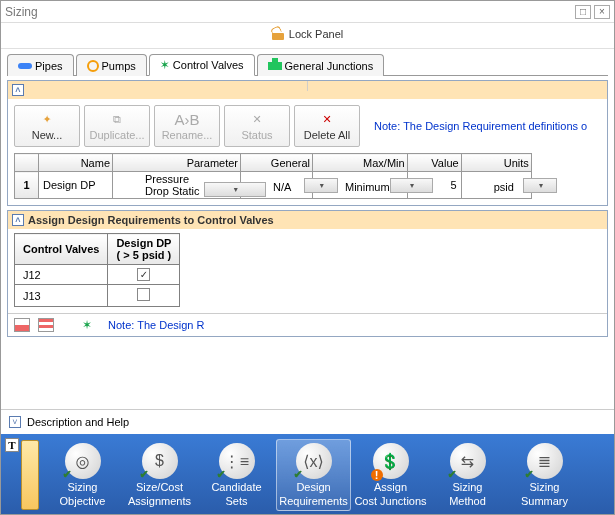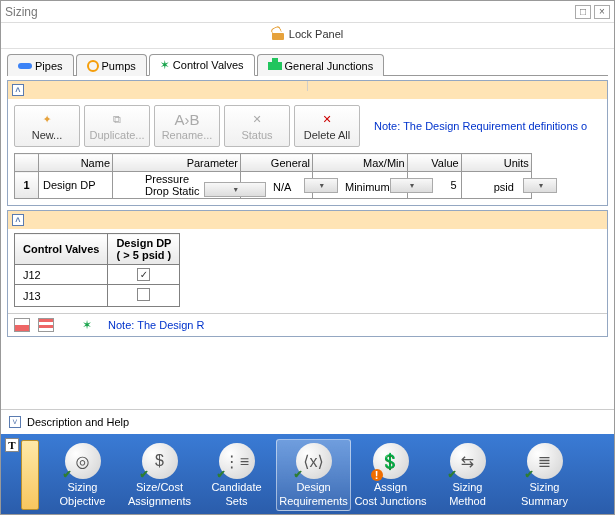--- a/index.html
+++ b/index.html
@@ -163,20 +163,21 @@
               </div>
             </td>
       </tr>
     </tbody>
       </table>
   </div>
 
   <div class="section">
     <div class="sec-head">
         <span class="collapse">˄</span>
+        <span>Assign Design Requirements to Control Valves</span>
       </div>
     <table class="assign-grid">
       <tbody>
           <tr>
         <th>Control Valves</th>
         <th>
               <div>Design DP</div>
               <div>( &gt; 5 psid )</div>
             </th>
       </tr>

